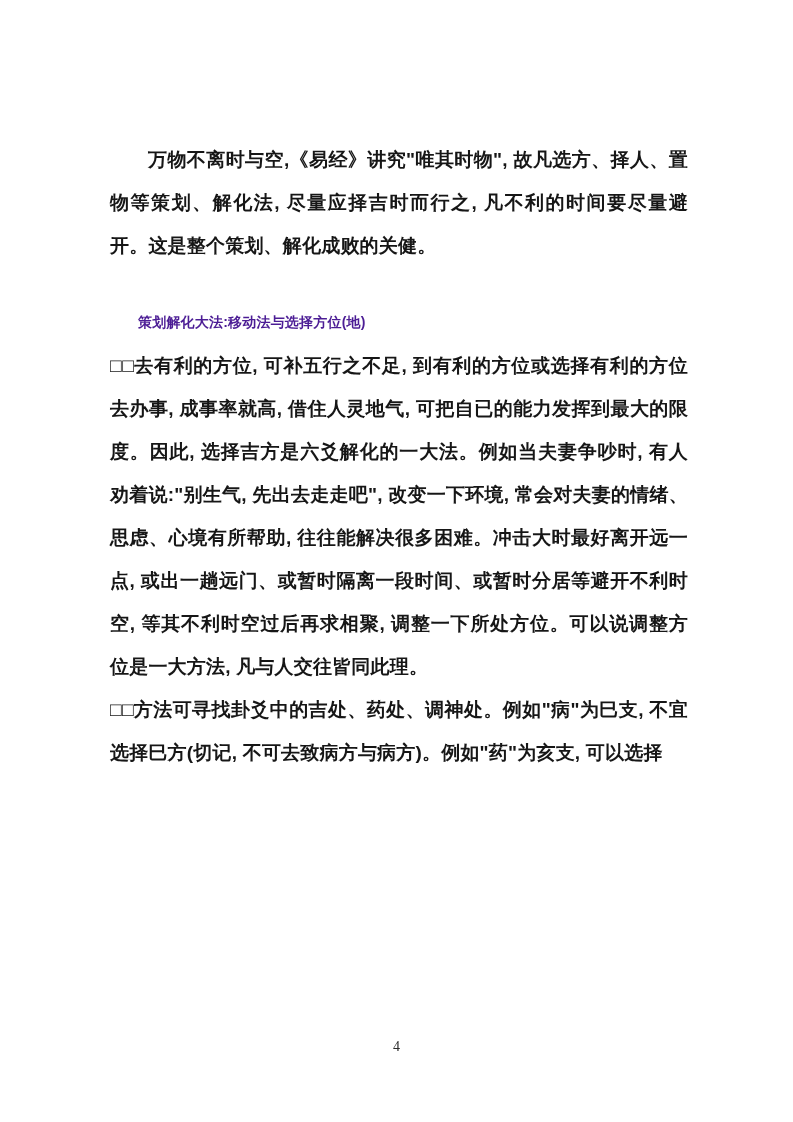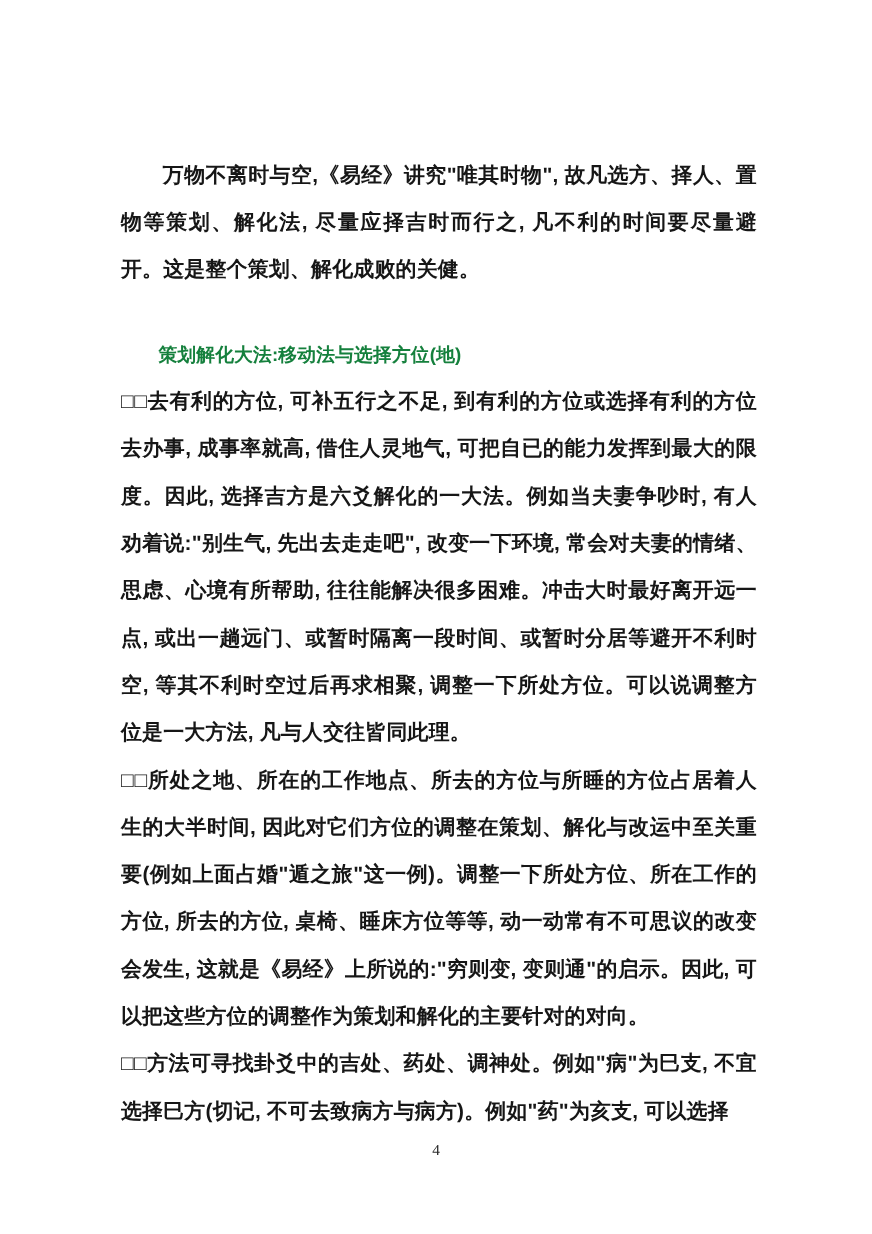--- a/index.html
+++ b/index.html
@@ -29,27 +29,27 @@
     letter-spacing: 0.2px;
     word-wrap: break-word;
   }
   .para {
     margin: 0;
   }
   .para.first-indent {
     text-indent: 2em;
   }
   .section-heading {
-    font-size: 17px;
+    font-size: 14px;
     line-height: 43px;
     margin: 34px 0 0 0;
     text-indent: 2em;
     font-weight: bold;
     text-align: left;
-    color: #15803d;
+    color: #4c1d95;
   }
   .page-number {
     position: absolute;
     top: 1038px;
     left: 0;
     width: 100%;
     text-align: center;
     font-family: "Liberation Serif", "DejaVu Serif", serif;
     font-size: 14px;
     line-height: 18px;
@@ -58,17 +58,16 @@
   }
 </style>
 </head>
 <body>
 
 <div class="page">
   <div class="content">
     <p class="para first-indent">万物不离时与空,《易经》讲究"唯其时物", 故凡选方、择人、置物等策划、解化法, 尽量应择吉时而行之, 凡不利的时间要尽量避开。这是整个策划、解化成败的关健。</p>
     <h2 class="section-heading">策划解化大法:移动法与选择方位(地)</h2>
     <p class="para">□□去有利的方位, 可补五行之不足, 到有利的方位或选择有利的方位去办事, 成事率就高, 借住人灵地气, 可把自已的能力发挥到最大的限度。因此, 选择吉方是六爻解化的一大法。例如当夫妻争吵时, 有人劝着说:"别生气, 先出去走走吧", 改变一下环境, 常会对夫妻的情绪、思虑、心境有所帮助, 往往能解决很多困难。冲击大时最好离开远一点, 或出一趟远门、或暂时隔离一段时间、或暂时分居等避开不利时空, 等其不利时空过后再求相聚, 调整一下所处方位。可以说调整方位是一大方法, 凡与人交往皆同此理。</p>
-    <p class="para">□□所处之地、所在的工作地点、所去的方位与所睡的方位占居着人生的大半时间, 因此对它们方位的调整在策划、解化与改运中至关重要(例如上面占婚"遁之旅"这一例)。调整一下所处方位、所在工作的方位, 所去的方位, 桌椅、睡床方位等等, 动一动常有不可思议的改变会发生, 这就是《易经》上所说的:"穷则变, 变则通"的启示。因此, 可以把这些方位的调整作为策划和解化的主要针对的对向。</p>
     <p class="para">□□方法可寻找卦爻中的吉处、药处、调神处。例如"病"为巳支, 不宜选择巳方(切记, 不可去致病方与病方)。例如"药"为亥支, 可以选择</p>
   </div>
   <div class="page-number">4</div>
 </div>
 
 </body></html>

